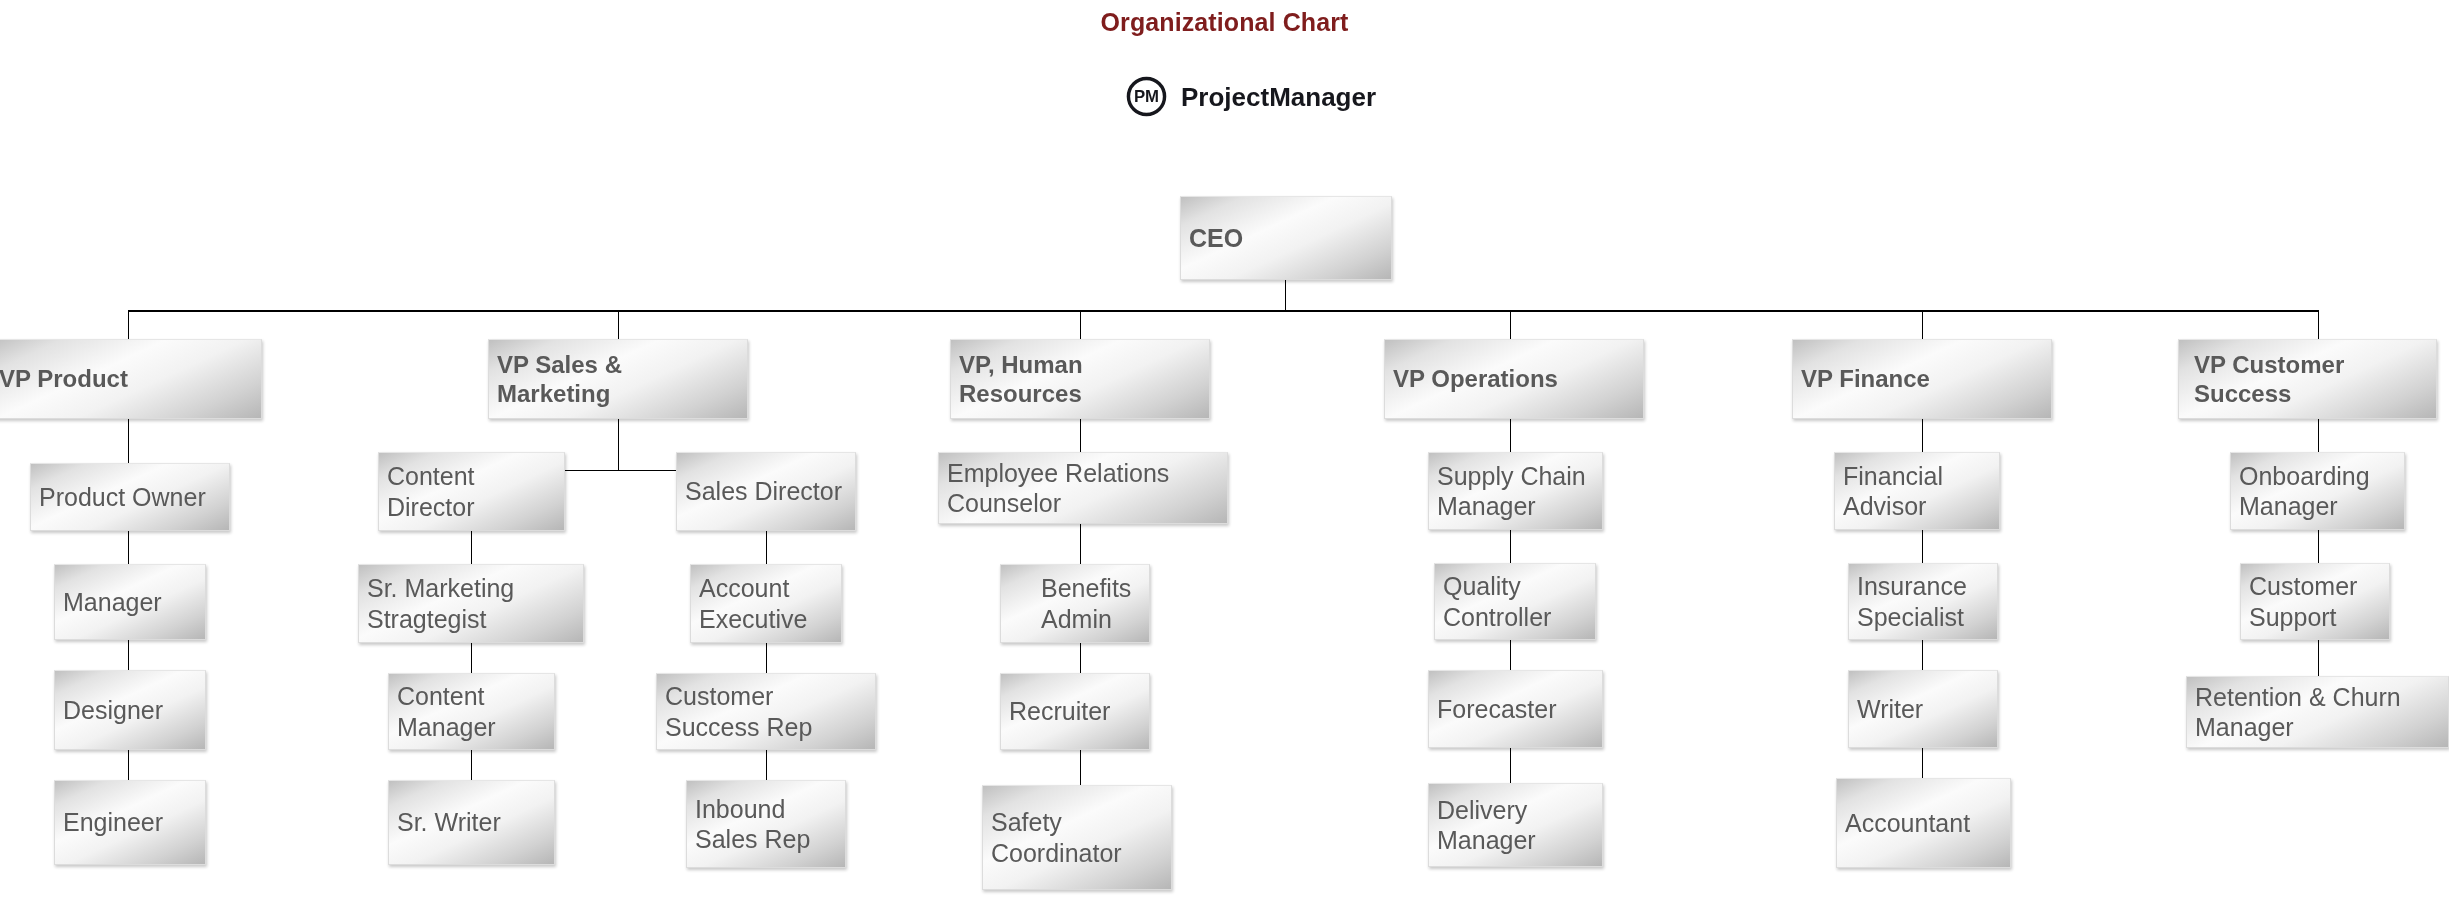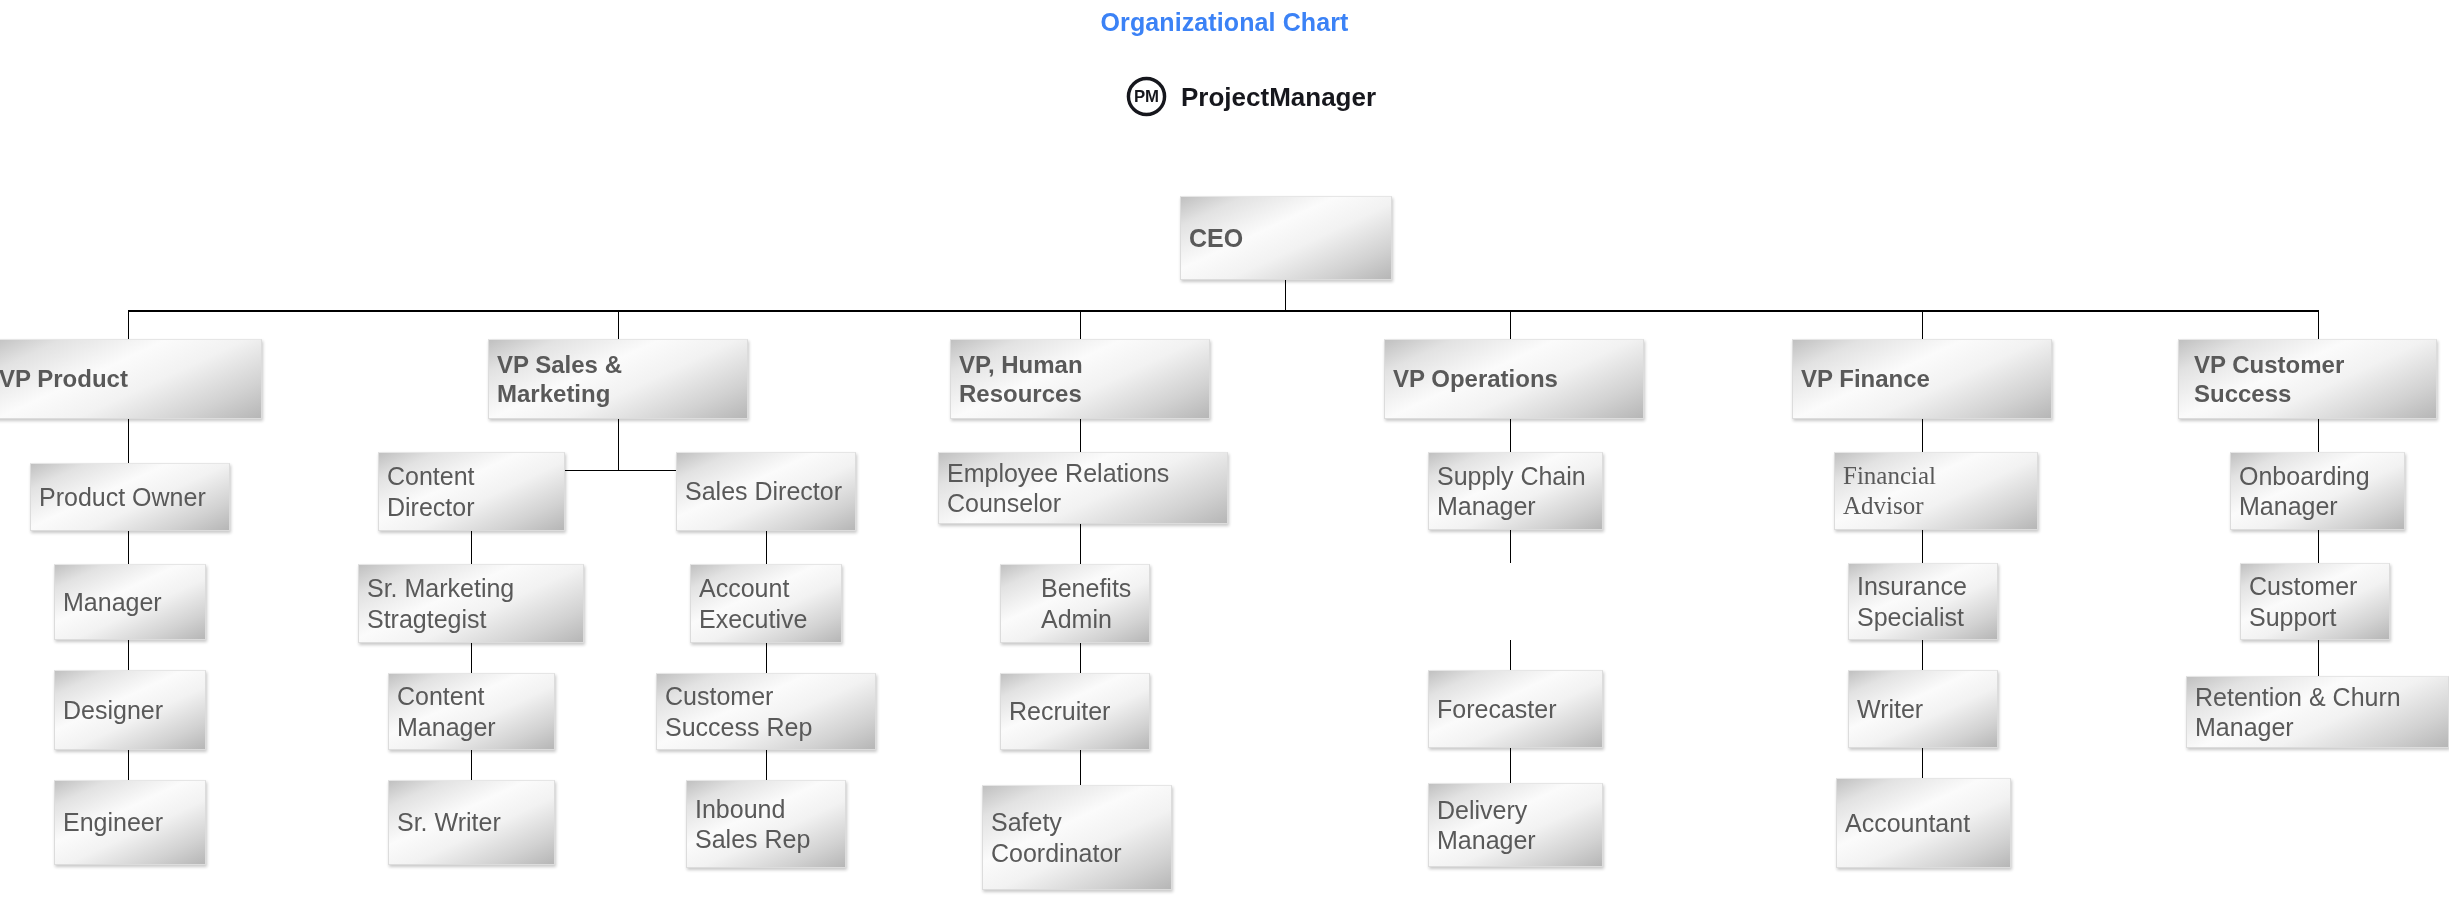--- a/index.html
+++ b/index.html
@@ -24,21 +24,21 @@
 
   
   .chart-title {
     position: absolute;
     left: 0;
     top: 8px;
     width: 2449px;
     text-align: center;
     font-size: 25px;
     font-weight: bold;
-    color: #3b82f6;
+    color: #7f1d1d;
     letter-spacing: 0.1px;
   }
 
   .brand {
     position: absolute;
     left: 1125px;
     top: 75px;
     display: flex;
     align-items: center;
     gap: 13px;
@@ -239,32 +239,36 @@
   </div>
 
   <div class="node" style="left:982px; top:785px; width:190px; height:105px;">
     <span class="node-label">Safety
 Coordinator</span>
   </div>
   <div class="node" style="left:1428px; top:452px; width:175px; height:78px;">
     <span class="node-label">Supply Chain
 Manager</span>
   </div>
+  <div class="node" style="left:1434px; top:563px; width:162px; height:77px;">
+    <span class="node-label">Quality
+Controller</span>
+  </div>
   <div class="node" style="left:1428px; top:670px; width:175px; height:78px;">
     <span class="node-label">Forecaster</span>
   </div>
   <div class="node" style="left:1428px; top:783px; width:175px; height:84px;">
     <span class="node-label">Delivery
 Manager</span>
   </div>
 
   <div class="node vp" style="left:1792px; top:339px; width:260px; height:80px;">
     <span class="node-label">VP Finance</span>
   </div>
-  <div class="node" style="left:1834px; top:452px; width:204px; height:78px;font-family:Liberation Serif, serif;">
+  <div class="node" style="left:1834px; top:452px; width:166px; height:78px;">
     <span class="node-label">Financial
 Advisor</span>
   </div>
   <div class="node" style="left:1848px; top:563px; width:150px; height:77px;">
     <span class="node-label">Insurance
 Specialist</span>
   </div>
   <div class="node" style="left:1848px; top:670px; width:150px; height:78px;">
     <span class="node-label">Writer</span>
   </div>

